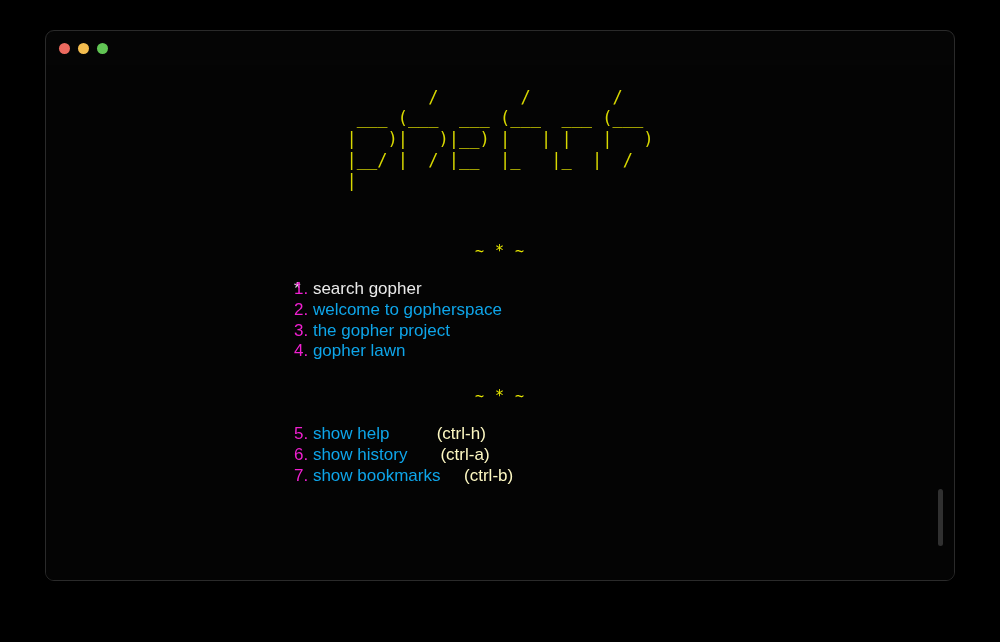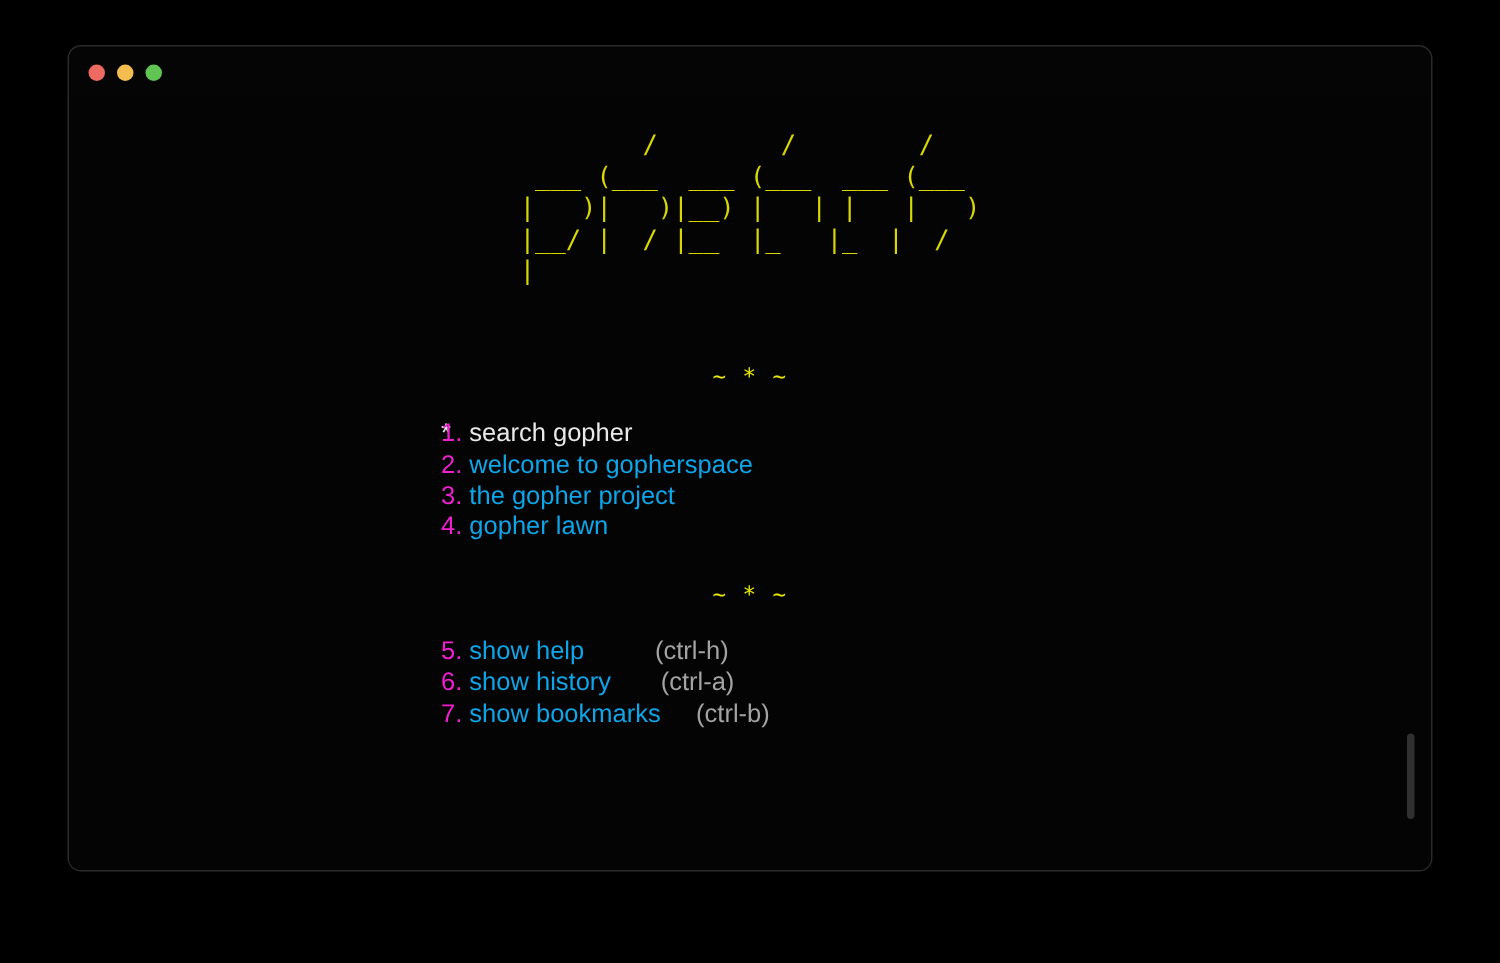--- a/index.html
+++ b/index.html
@@ -122,21 +122,21 @@
   .num {
     color: #f020d0;
   }
   .label-sel {
     color: #eaeaea;
   }
   .label {
     color: #0ea5e9;
   }
   .key {
-    color: #a3a3a3;
+    color: #fef9c3;
   }
 
   
   #scrollbar-track {
     position: absolute;
     right: 10px;
     top: 34px;
     width: 7px;
     height: 517px;
     background: transparent;

